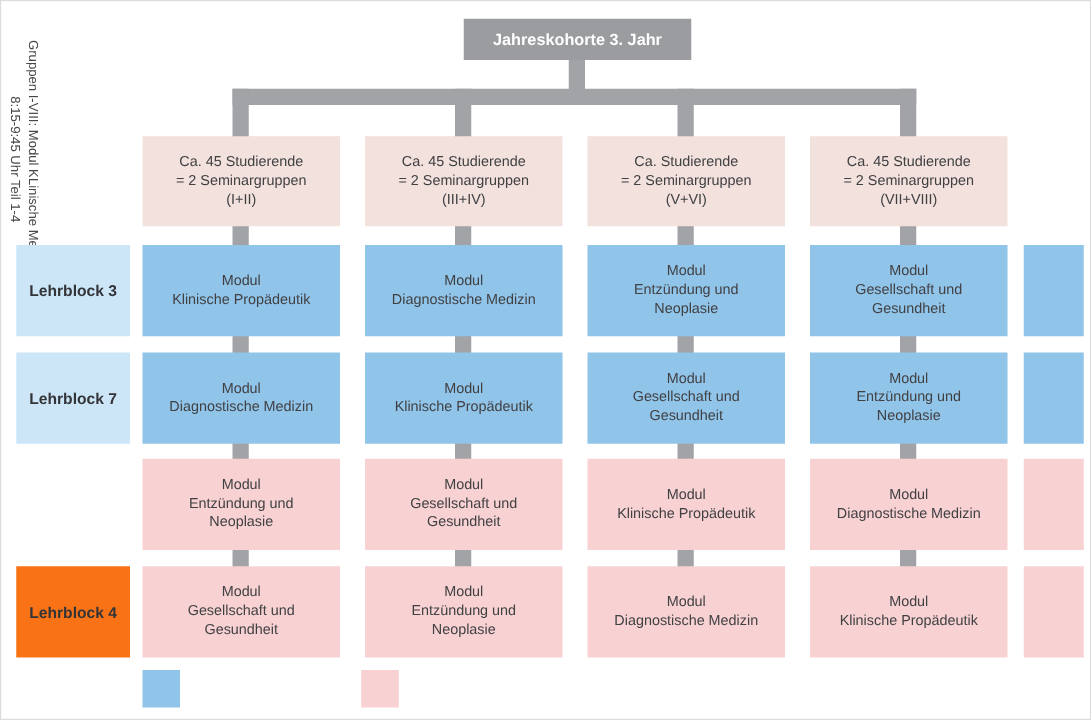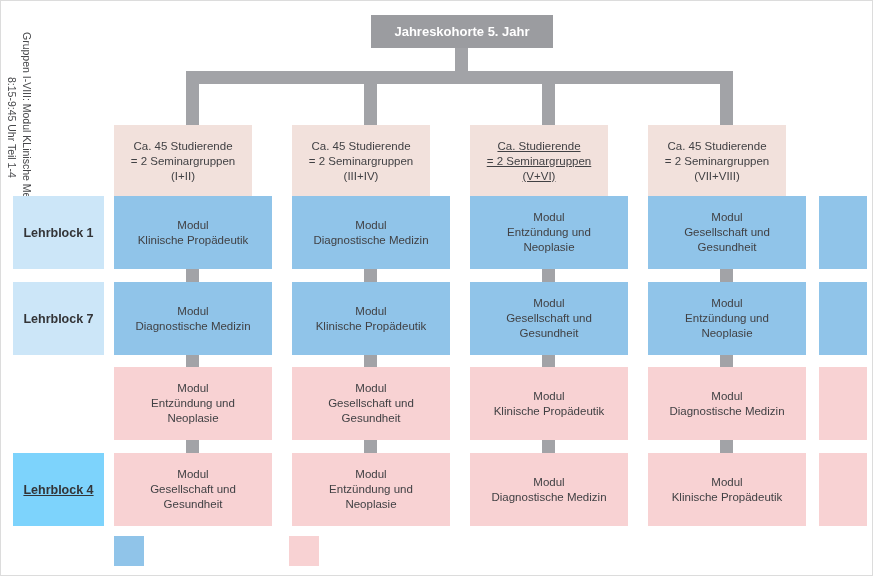--- a/index.html
+++ b/index.html
@@ -14,21 +14,21 @@
   
   .conn{position:absolute;background:#a2a3a7;z-index:0;}
   #stem{left:454px;top:46px;width:13px;height:27px;}
   #hbar{left:185px;top:70px;width:547px;height:13px;}
   .colline{top:70px;width:13px;height:385px;}
   #colline-1{left:185px;} #colline-2{left:363px;} #colline-3{left:541px;} #colline-4{left:719px;}
   
   #title-box{left:370px;top:14px;width:182px;height:33px;background:#9b9ca0;
              color:#ffffff;font-size:13px;font-weight:bold;z-index:2;}
   
-  .cohort{top:124px;height:72px;width:138px;background:#f2e1dc;
+  .cohort{top:108px;height:72px;width:158px;background:#f2e1dc;
           font-size:11.5px;line-height:15px;z-index:1;}
   
   .c1{left:113px;} .c2{left:291px;} .c3{left:469px;} .c4{left:647px;}
   
   .r1{top:195px;} .r2{top:281px;} .r3{top:366px;} .r4{top:452px;}
   .rowbox{height:73px;z-index:1;}
   
   .lehrblock{left:12px;width:91px;background:#cce6f8;font-weight:bold;
              font-size:12.5px;color:#333437;}
   
@@ -56,38 +56,38 @@
 
 <div id="canvas">
 
   <div class="conn" id="stem" style="background: rgb(162, 163, 167);"></div>
   <div class="conn" id="hbar" style="background: rgb(162, 163, 167);"></div>
   <div class="conn colline" id="colline-1" style="background: rgb(162, 163, 167);"></div>
   <div class="conn colline" id="colline-2" style="background: rgb(162, 163, 167);"></div>
   <div class="conn colline" id="colline-3" style="background: rgb(162, 163, 167);"></div>
   <div class="conn colline" id="colline-4" style="background: rgb(162, 163, 167);"></div>
 
-  <div class="box" id="title-box" style="background: rgb(155, 156, 160);">Jahreskohorte 5. Jahr</div>
+  <div class="box" id="title-box" style="background: rgb(155, 156, 160);">Jahreskohorte 3. Jahr</div>
 
   <div class="box cohort c1" style="background: rgb(242, 225, 220);">Ca. 45 Studierende
 = 2 Seminargruppen
 (I+II)</div>
   <div class="box cohort c2" style="background: rgb(242, 225, 220);">Ca. 45 Studierende
 = 2 Seminargruppen
 (III+IV)</div>
-  <div class="box cohort c3" style="background: rgb(242, 225, 220); text-decoration: underline;">Ca. Studierende
+  <div class="box cohort c3" style="background: rgb(242, 225, 220);">Ca. Studierende
 = 2 Seminargruppen
 (V+VI)</div>
   <div class="box cohort c4" style="background: rgb(242, 225, 220);">Ca. 45 Studierende
 = 2 Seminargruppen
 (VII+VIII)</div>
 
-  <div class="box rowbox lehrblock r1" style="background: rgb(204, 230, 248);">Lehrblock 1</div>
+  <div class="box rowbox lehrblock r1" style="background: rgb(204, 230, 248);">Lehrblock 3</div>
   <div class="box rowbox lehrblock r2" style="background: rgb(204, 230, 248);">Lehrblock 7</div>
-  <div class="box rowbox lehrblock r4" style="background: #7dd3fc; text-decoration: underline;">Lehrblock 4</div>
+  <div class="box rowbox lehrblock r4" style="background: #f97316;">Lehrblock 4</div>
 
   <div class="box rowbox cell winter r1 c1" style="background: rgb(144, 196, 233);">Modul
 Klinische Propädeutik</div>
   <div class="box rowbox cell winter r1 c2" style="background: rgb(144, 196, 233);">Modul
 Diagnostische Medizin</div>
   <div class="box rowbox cell winter r1 c3" style="background: rgb(144, 196, 233);">Modul
 Entzündung und
 Neoplasie</div>
   <div class="box rowbox cell winter r1 c4" style="background: rgb(144, 196, 233);">Modul
 Gesellschaft und

